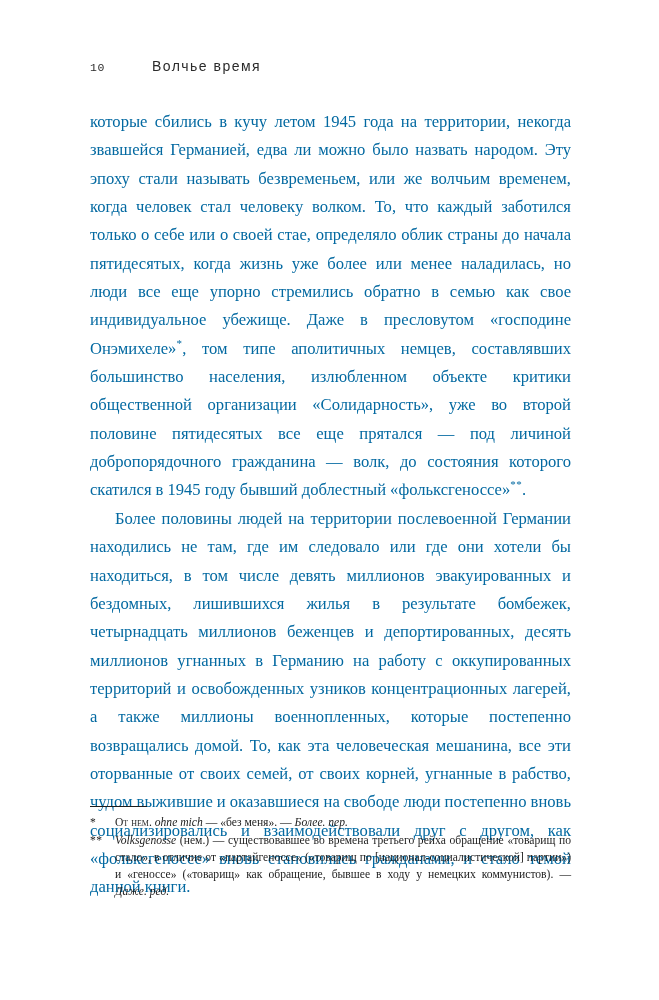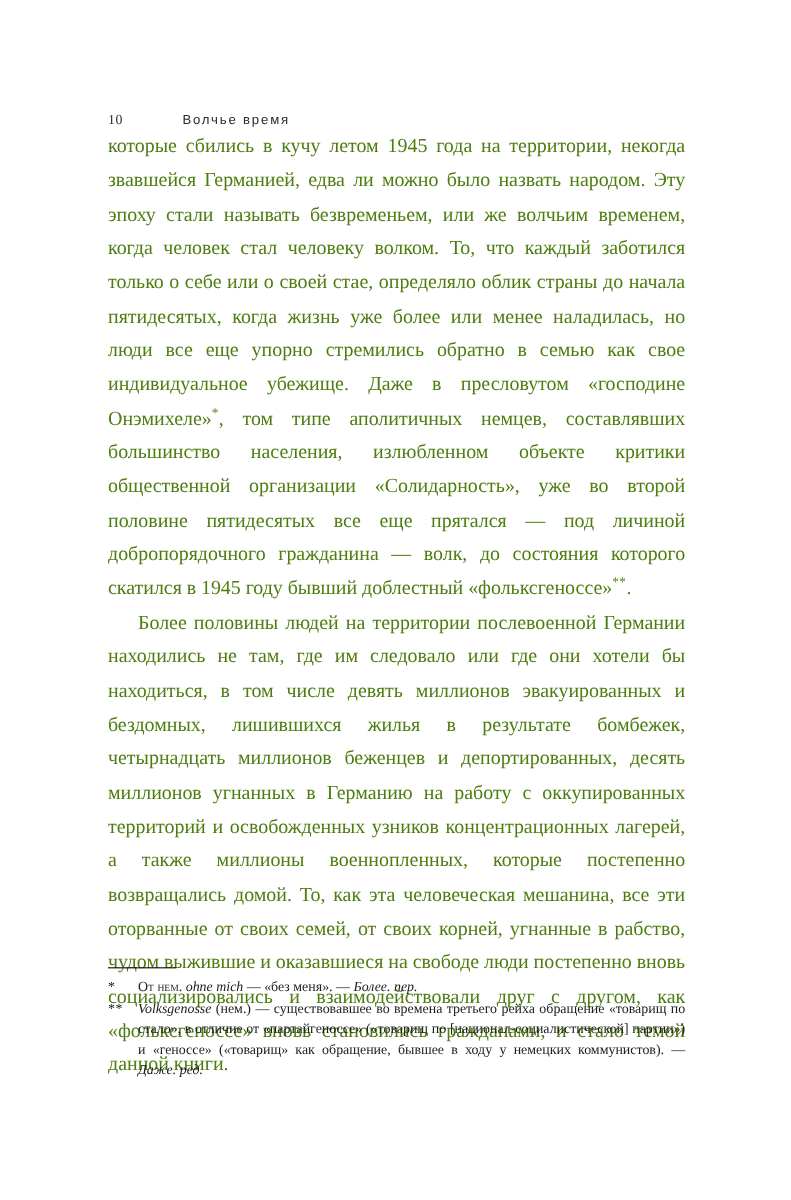--- a/index.html
+++ b/index.html
@@ -30,52 +30,51 @@
   .running-head {
     position: absolute;
     left: 90px;
     top: 58px;
     width: 480px;
     height: 20px;
     display: flex;
     align-items: baseline;
   }
   .folio {
-    font-family: Liberation Serif, serif;
+    font-family: Liberation Mono, monospace;
     font-size: 11.5px;
     letter-spacing: 0.6px;
     color: #2b2b2b;
     width: 62px;
     flex: 0 0 62px;
-    margin-top: 36px;
   }
   .head-title {
     font-family: "Liberation Sans", "DejaVu Sans", sans-serif;
-    font-size: 11px;
+    font-size: 14px;
     letter-spacing: 1.5px;
     color: #2b2b2b;
     white-space: nowrap;
   }
 
   
   .textblock {
     position: absolute;
     left: 90px;
     top: 108px;
     width: 481px;
   }
   .para {
     margin: 0;
     font-size: 16.6px;
     line-height: 28.35px;
     text-align: justify;
     text-justify: inter-word;
     hyphens: auto;
     -webkit-hyphens: auto;
-    color: #4d7c0f;
+    color: #0369a1;
     word-spacing: -0.1px;
   }
   .para.indent {
     text-indent: 25px;
   }
   .fn-ref {
     font-size: 11px;
     vertical-align: super;
     line-height: 0;
     letter-spacing: 0.4px;

